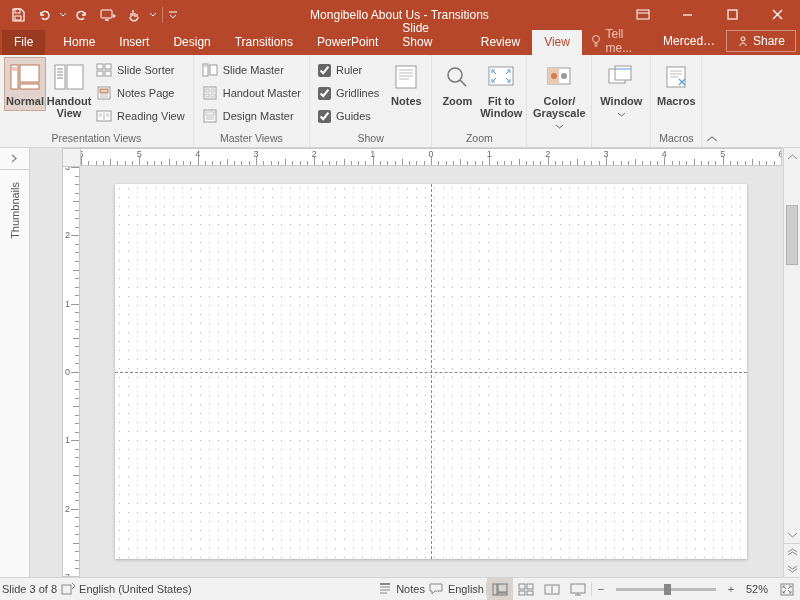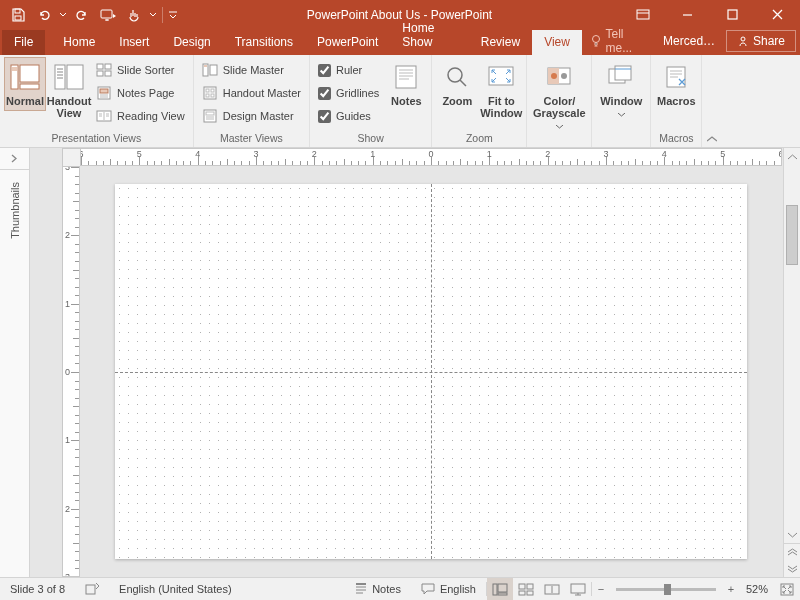--- a/index.html
+++ b/index.html
@@ -75,21 +75,21 @@
 .tick-h.mid { height: 6px; }
 .tick-h-num { position: absolute; top: 0; transform: translateX(-50%); }
 .tick-v { position: absolute; right: 0; height: 1px; background: #999; }
 .tick-v.major { width: 8px; }
 .tick-v.minor { width: 4px; }
 .tick-v.mid { width: 6px; }
 .tick-v-num { position: absolute; left: 2px; transform: translateY(-50%); }
 
 
 .statusbar { height: 23px; background: #F1F1F1; border-top: 1px solid #D4D4D4; display: flex; align-items: center; font-size: 11px; color: #444; }
-.sb-item { padding: 0 10px; display: flex; align-items: center; gap: 5px; cursor: pointer; }
+.sb-item { padding: 0 2px; display: flex; align-items: center; gap: 5px; cursor: pointer; }
 .sb-sep { width: 1px; height: 14px; background: #D4D4D4; }
 .sb-spacer { flex: 1; }
 .view-btn { width: 26px; height: 23px; display: flex; align-items: center; justify-content: center; cursor: pointer; }
 .view-btn.active { background: #DAD2CC; }
 .zoom-slider { width: 100px; height: 3px; background: #BBB; position: relative; margin: 0 6px; }
 .zoom-slider .handle { position: absolute; top: -4px; left: 48px; width: 7px; height: 11px; background: #888; }
 .zoom-pct { padding: 0 6px; }
 .zoom-sign { width: 18px; text-align: center; cursor: pointer; color: #666; }
 </style>
 </head>
@@ -138,21 +138,21 @@
           <path d="M0 0l3 3 3-3" fill="none" stroke="#fff"></path>
         </svg>
       </div>
     <div class="qat-sep"></div>
     <div class="qat-btn" style="width:12px">
         <svg width="8" height="8">
           <path d="M0 1h8M1 4l3 3 3-3" fill="none" stroke="#fff"></path>
         </svg>
       </div>
   </div>
-  <div class="title-center">PowerPoint About Us - PowerPoint</div>
+  <div class="title-center">Mongibello About Us - Transitions</div>
   <div class="win-controls">
     <div class="win-btn">
         <svg width="14" height="12">
           <rect x="1" y="1" width="12" height="9" fill="none" stroke="#fff"></rect>
           <path d="M1 4h12" stroke="#fff"></path>
         </svg>
       </div>
     <div class="win-btn">
         <svg width="11" height="11">
           <path d="M1 6h9" stroke="#fff" stroke-width="1.2"></path>
@@ -171,21 +171,21 @@
   </div>
 </div>
 
 <div class="tabs">
   <div class="tab file">File</div>
   <div class="tab">Home</div>
   <div class="tab">Insert</div>
   <div class="tab">Design</div>
   <div class="tab">Transitions</div>
   <div class="tab">PowerPoint</div>
-  <div class="tab">Home Show</div>
+  <div class="tab">Slide Show</div>
   <div class="tab">Review</div>
   <div class="tab active">View</div>
   <div class="tab-spacer"></div>
   <div class="tab-right">
     <div class="tell-me">
       <svg width="14" height="14">
           <circle cx="6" cy="5" r="3.5" fill="none" stroke="#F3C4B7"></circle>
           <path d="M5 9h2v2H5zM4.5 12h3" stroke="#F3C4B7"></path>
         </svg>
       <span>Tell me...</span>

